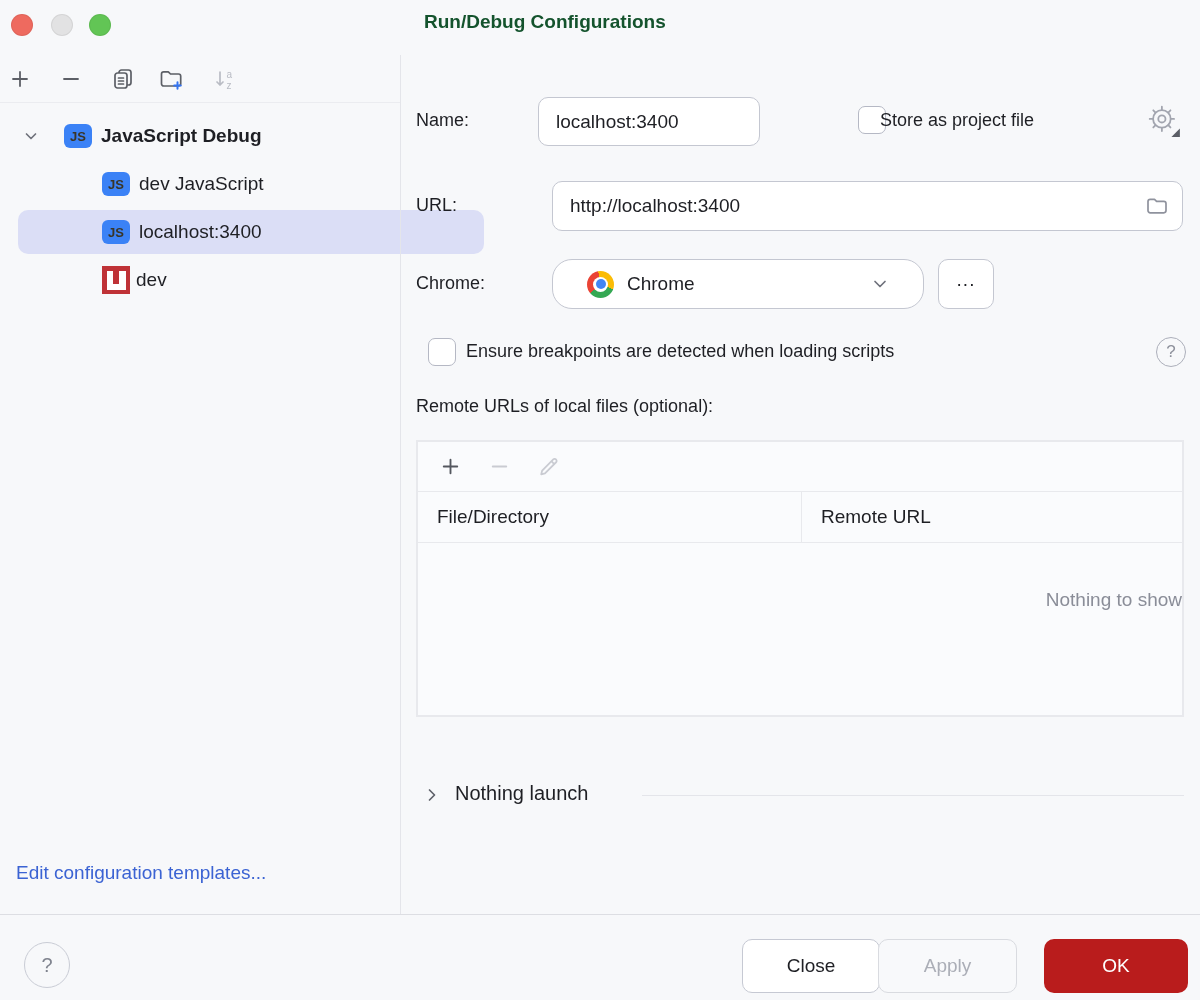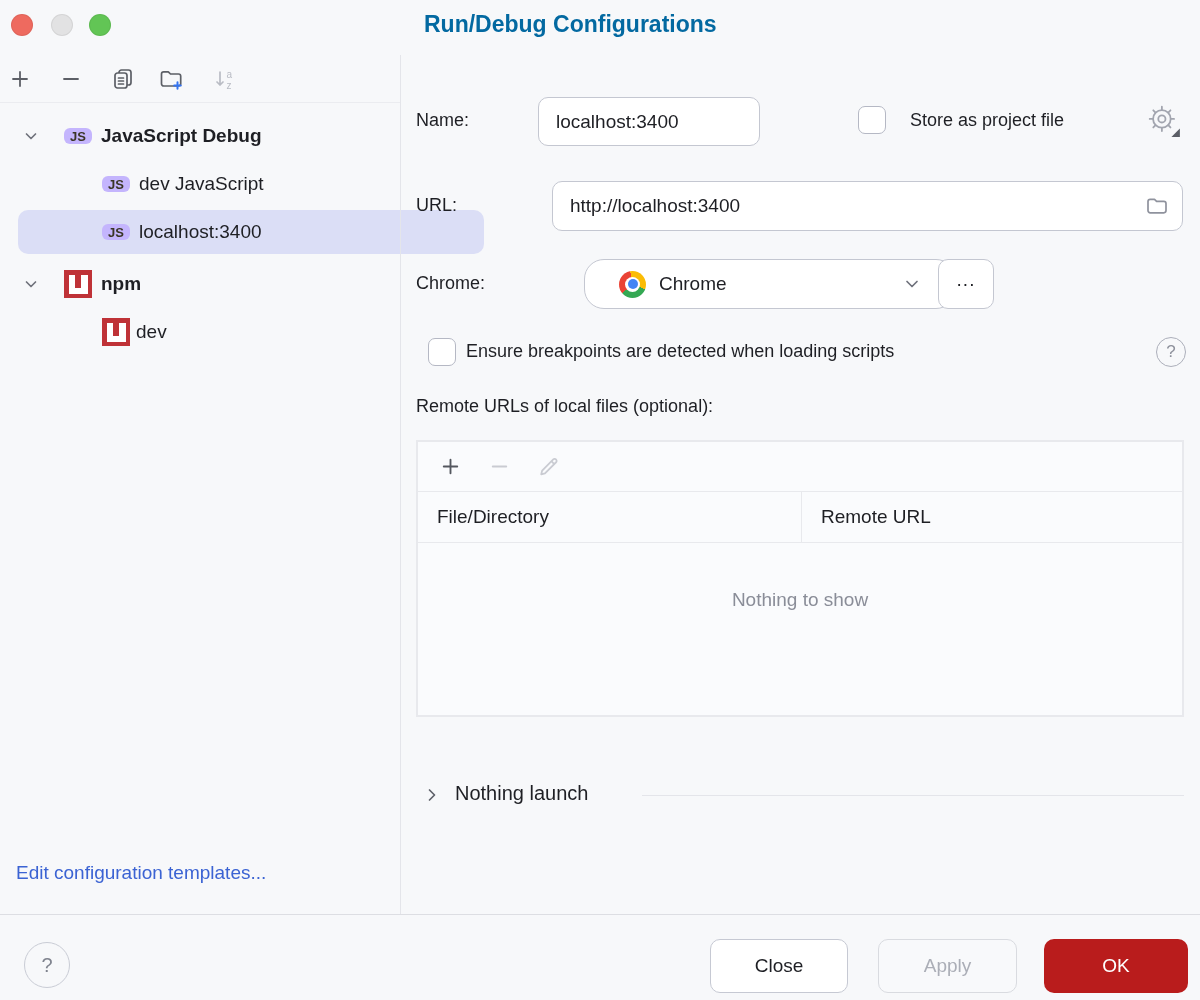--- a/index.html
+++ b/index.html
@@ -4,55 +4,55 @@
 <style>
   html,body{margin:0;padding:0;}
   .app{position:relative;width:1200px;height:1000px;background:#F7F8FA;
        font-family:"Liberation Sans",sans-serif;color:#1E1F24;overflow:hidden;}
 
   
   .tl{position:absolute;top:14px;width:22px;height:22px;border-radius:50%;box-shadow:inset 0 0 0 1px rgba(0,0,0,0.06);}
   .tl-red{left:11px;background:#EE6A5F;}
   .tl-mini{left:51px;background:#E2E2E3;}
   .tl-green{left:89px;background:#62C555;}
-  .dialog-title{position:absolute;left:424px;top:11px;font-size:23px;font-weight:700;color:#0369a1;}
+  .dialog-title{position:absolute;left:424px;top:11px;font-size:19px;font-weight:700;color:#14532d;}
 
   
   .sb-toolbar{position:absolute;left:0;top:58px;width:400px;height:44px;border-bottom:1px solid #EBECF0;}
   .tb-btn{position:absolute;top:6px;width:30px;height:30px;display:flex;align-items:center;justify-content:center;
           background:none;border:none;padding:0;cursor:pointer;}
   .tree{position:absolute;left:0;top:112px;width:400px;}
   .tree-row{position:relative;width:400px;height:48px;display:flex;align-items:center;font-size:19px;cursor:default;}
   .tree-row.group .lbl{font-weight:700;}
   .tree-row .lbl{position:relative;z-index:1;}
   .tree-row.root{padding-left:23px;}
   .tree-row.child{padding-left:102px;}
   .tree-row .chev{width:16px;height:16px;margin-right:25px;flex:0 0 auto;}
   .tree-row.selected::before{content:'';position:absolute;left:18px;right:18px;top:2px;bottom:2px;
         background:#DBDEF6;border-radius:10px;}
-  .js-ic{position:relative;z-index:1;width:28px;height:16px;border-radius:6px;background:#c4b5fd;color:#3A3526;
+  .js-ic{position:relative;z-index:1;width:28px;height:24px;border-radius:6px;background:#3b82f6;color:#3A3526;
         font-weight:700;font-size:13px;display:flex;align-items:center;justify-content:center;margin-right:9px;flex:0 0 auto;}
   .npm-ic{position:relative;z-index:1;width:28px;height:28px;background:#BF3237;margin-right:6px;flex:0 0 auto;}
   .npm-ic::before{content:'';position:absolute;inset:4.5px;background:#fff;}
   .npm-ic::after{content:'';position:absolute;left:11px;top:4.5px;width:6px;height:13px;background:#BF3237;}
   .edit-link{position:absolute;left:16px;top:862px;font-size:19px;color:#3B63D3;text-decoration:none;cursor:pointer;}
   .v-div{position:absolute;left:400px;top:55px;width:1px;height:859px;background:#E4E5EA;}
   .footer-div{position:absolute;left:0;top:914px;width:1200px;height:1px;background:#DDDEE3;}
 
   
   .flabel{position:absolute;font-size:18px;color:#1E1F24;}
   .text-input{position:absolute;box-sizing:border-box;border:1.5px solid #C4C7D1;border-radius:10px;background:#fff;
         font-size:19px;font-family:inherit;color:#1E1F24;padding:0 14px 0 17px;outline:none;}
   .checkbox{position:absolute;width:28px;height:28px;border:1.5px solid #B5B8C4;border-radius:7px;background:#fff;
         box-sizing:border-box;padding:0;cursor:pointer;}
   .url-wrap{position:absolute;left:552px;top:181px;width:631px;height:50px;}
   .url-wrap input{position:absolute;inset:0;width:100%;height:100%;padding-right:52px;}
   .url-folder{position:absolute;right:13px;top:12px;}
   .select{position:absolute;left:552px;top:259px;width:372px;height:50px;border:1.5px solid #C4C7D1;border-radius:20px;
-        background:#fff;display:flex;align-items:center;box-sizing:border-box;padding:0 34px;cursor:pointer;margin-left:32px;}
+        background:#fff;display:flex;align-items:center;box-sizing:border-box;padding:0 34px;cursor:pointer;}
   .chrome{width:27px;height:27px;border-radius:50%;position:relative;margin-right:13px;flex:0 0 auto;
         background:conic-gradient(from -130deg,#EA4335 0 120deg,#FBBC05 120deg 240deg,#34A853 240deg 360deg);}
   .chrome::before{content:'';position:absolute;inset:6px;background:#fff;border-radius:50%;}
   .chrome::after{content:'';position:absolute;inset:8.5px;background:#4285F4;border-radius:50%;}
   .select-value{font-size:19px;flex:1;}
   .dots-btn{position:absolute;left:938px;top:259px;width:56px;height:50px;border:1.5px solid #C4C7D1;border-radius:10px;
         background:#fff;font-size:19px;color:#1E1F24;display:flex;align-items:center;justify-content:center;
         padding:0 0 8px 0;cursor:pointer;letter-spacing:1px;}
   .help-s{position:absolute;left:1156px;top:337px;width:30px;height:30px;border:1.7px solid #ACAFBA;border-radius:50%;
         color:#8D909B;font-size:17px;display:flex;align-items:center;justify-content:center;box-sizing:border-box;
@@ -61,39 +61,39 @@
   
   .rtable{position:absolute;left:416px;top:440px;width:768px;height:277px;border:2px solid #E8E9ED;
         background:#FAFBFD;box-sizing:border-box;}
   .rt-toolbar{height:49px;border-bottom:1px solid #E8E9ED;display:flex;align-items:center;padding-left:19px;gap:22px;}
   .ticon{background:none;border:none;padding:0;width:27px;height:27px;display:flex;align-items:center;
         justify-content:center;cursor:pointer;}
   .rt-header{height:50px;border-bottom:1px solid #E8E9ED;display:flex;font-size:19px;}
   .rt-col1{width:384px;box-sizing:border-box;padding-left:19px;display:flex;align-items:center;border-right:1px solid #E8E9ED;text-align:center;}
   .rt-col2{flex:1;padding-left:19px;display:flex;align-items:center;}
   .rt-body{position:relative;height:172px;}
-  .rt-empty{position:absolute;left:0;right:0;top:46px;text-align:center;color:#8A8D98;font-size:19px;}
+  .rt-empty{position:absolute;left:0;right:0;top:46px;text-align:right;color:#8A8D98;font-size:19px;}
 
   
   .bl-chev{position:absolute;left:423px;top:786px;cursor:pointer;}
   .bl-label{position:absolute;left:455px;top:782px;font-size:20px;cursor:pointer;}
   .bl-line{position:absolute;left:642px;top:795px;width:542px;height:1px;background:#E4E5EA;}
 
   
   .help-l{position:absolute;left:24px;top:942px;width:46px;height:46px;border:1.7px solid #C9CCD5;border-radius:50%;
         color:#7F838E;font-size:20px;display:flex;align-items:center;justify-content:center;box-sizing:border-box;
         background:none;padding:0;cursor:pointer;}
   .btn{position:absolute;top:939px;height:54px;border-radius:10px;border:1.5px solid #C6C9D3;background:#fff;
         font-size:19px;font-family:inherit;color:#1E1F24;box-sizing:border-box;display:flex;align-items:center;
         justify-content:center;cursor:pointer;padding:0;}
   .btn-debug{left:433px;width:237px;justify-content:flex-start;padding-left:21px;}
   .btn-debug .bug{margin-right:11px;}
   .dbg-sep{width:1px;height:34px;background:#D7D9DF;margin-left:auto;}
   .dbg-chev{width:45px;display:flex;align-items:center;justify-content:center;align-self:stretch;}
-  .btn-close{left:710px;width:138px;}
+  .btn-close{left:742px;width:138px;}
   .btn-apply{left:878px;width:139px;border-color:#D9DBE0;color:#ABAEB7;background:#F8F9FB;}
   .btn-ok{left:1044px;width:144px;background:#b91c1c;border:none;color:#fff;}
   svg{display:block;}
 </style>
 </head>
 <body>
 
 <div class="app">
 
   <span class="tl tl-red"></span>
@@ -144,41 +144,34 @@
       <span class="lbl">JavaScript Debug</span>
     </div>
     <div class="tree-row child">
       <span class="js-ic">JS</span>
       <span class="lbl">dev JavaScript</span>
     </div>
     <div class="tree-row child selected">
       <span class="js-ic">JS</span>
       <span class="lbl">localhost:3400</span>
     </div>
-    <div class="tree-row root group" style="margin-top:4px">
-      <svg class="chev" viewBox="0 0 16 16" fill="none" stroke="#70737C" stroke-width="1.7" stroke-linecap="round" stroke-linejoin="round">
-          <path d="M3.5 6l4.5 4.5L12.5 6"></path>
-        </svg>
-      <span class="npm-ic"></span>
-      <span class="lbl" style="margin-left:3px">npm</span>
-    </div>
     <div class="tree-row child">
       <span class="npm-ic"></span>
       <span class="lbl">dev</span>
     </div>
   </div>
 
   <a class="edit-link">Edit configuration templates...</a>
 
   <div class="v-div"></div>
 
   <span class="flabel" style="left:416px;top:110px">Name:</span>
   <input class="text-input" style="left: 538px; top: 97px; width: 222px; height: 49px;" value="localhost:3400">
   <button class="checkbox" style="left:858px;top:106px"></button>
-  <span class="flabel" style="left:910px;top:110px">Store as project file</span>
+  <span class="flabel" style="left:880px;top:110px">Store as project file</span>
   <svg style="position:absolute;left:1146px;top:103px;cursor:pointer" width="36" height="36" viewBox="0 0 34 34" fill="none">
     <g stroke="#A2A5AF" stroke-width="1.7" stroke-linecap="round">
       <circle cx="15" cy="15" r="8.3"></circle>
         <circle cx="15" cy="15" r="3.4"></circle>
       <path d="M23.5 15h3M21 21l2.1 2.1M15 23.5v3M9 21l-2.1 2.1M6.5 15h-3M9 9L6.9 6.9M15 6.5v-3M21 9l2.1-2.1"></path>
     </g>
     <polygon points="32,24 32,32 24,32" fill="#5B5E66"></polygon>
   </svg>
 
   <span class="flabel" style="left:416px;top:195px">URL:</span>

